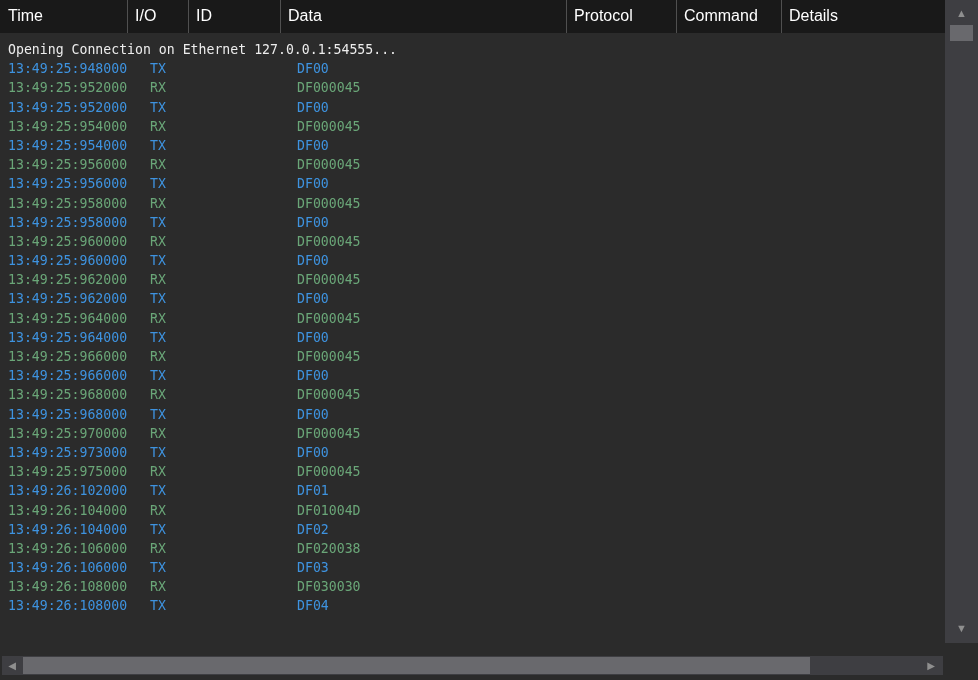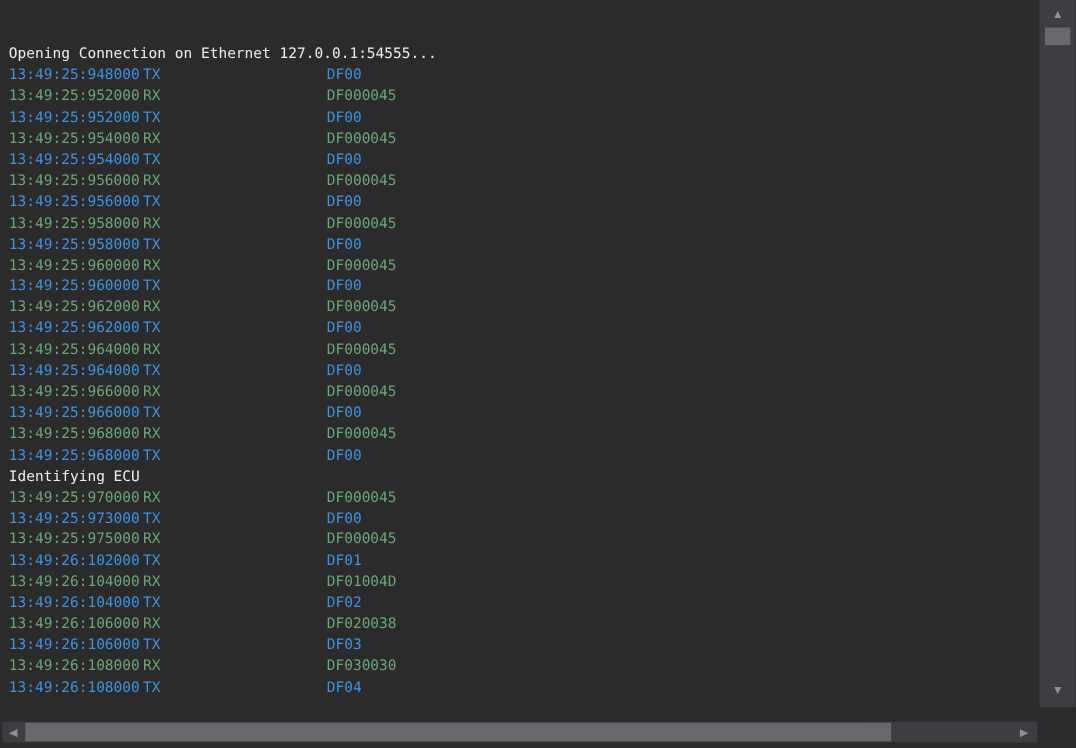--- a/index.html
+++ b/index.html
@@ -26,21 +26,21 @@
   
   .log { position:absolute; left:0; top:33px; width:784px; height:622px; padding-top:7px;
          overflow:hidden; background:var(--body_bg,#2B2B2B);
          font-family:"DejaVu Sans Mono",monospace; font-size:13.2px; }
   .row { position:relative; height:19.2px; line-height:19.2px; white-space:pre; }
   .row.info { color:var(--info_text,#EDEDED); }
   .row.tx   { color:var(--tx,#3E93E0); }
   .row.rx   { color:var(--rx,#6AA678); }
   .c-text { position:absolute; left:8px; }
   .c-time { position:absolute; left:8px;text-align:center; }
-  .c-io   { position:absolute; left:130px; }
+  .c-io   { position:absolute; left:150px; }
   .c-data { position:absolute; left:297px; }
 
   
   .vscroll { position:absolute; left:945px; top:0; width:33px; height:643px;
              background:var(--scroll_track,#3E3E42); }
   .vbtn { position:absolute; left:0; width:33px; height:20px; display:flex;
           align-items:center; justify-content:center;
           color:var(--scroll_arrow,#8F8F8F); font-size:11px; }
   .vbtn.up { top:3px; }
   .vbtn.down { bottom:5px; }
@@ -56,20 +56,29 @@
   .hbtn.left { left:0; }
   .hbtn.right { right:2px; }
   .hthumb { position:absolute; left:21px; top:1px; width:787px; height:17px;
             background:var(--scroll_thumb,#69696D); }
 </style>
 </head>
 <body>
 
 <div class="window">
 
+  <div class="header">
+    <div class="hcell w0">Time</div>
+    <div class="hcell w1">I/O</div>
+    <div class="hcell w2">ID</div>
+    <div class="hcell w3">Data</div>
+    <div class="hcell w4">Protocol</div>
+    <div class="hcell w5">Command</div>
+    <div class="hcell w6 last">Details</div>
+  </div>
 
   <div class="log">
       <div class="row info"><span class="c-text">Opening Connection on Ethernet 127.0.0.1:54555...</span></div>
       <div class="row tx"><span class="c-time">13:49:25:948000</span><span class="c-io">TX</span><span class="c-data">DF00</span></div>
       <div class="row rx"><span class="c-time">13:49:25:952000</span><span class="c-io">RX</span><span class="c-data">DF000045</span></div>
       <div class="row tx"><span class="c-time">13:49:25:952000</span><span class="c-io">TX</span><span class="c-data">DF00</span></div>
       <div class="row rx"><span class="c-time">13:49:25:954000</span><span class="c-io">RX</span><span class="c-data">DF000045</span></div>
       <div class="row tx"><span class="c-time">13:49:25:954000</span><span class="c-io">TX</span><span class="c-data">DF00</span></div>
       <div class="row rx"><span class="c-time">13:49:25:956000</span><span class="c-io">RX</span><span class="c-data">DF000045</span></div>
       <div class="row tx"><span class="c-time">13:49:25:956000</span><span class="c-io">TX</span><span class="c-data">DF00</span></div>
@@ -78,21 +87,20 @@
       <div class="row rx"><span class="c-time">13:49:25:960000</span><span class="c-io">RX</span><span class="c-data">DF000045</span></div>
       <div class="row tx"><span class="c-time">13:49:25:960000</span><span class="c-io">TX</span><span class="c-data">DF00</span></div>
       <div class="row rx"><span class="c-time">13:49:25:962000</span><span class="c-io">RX</span><span class="c-data">DF000045</span></div>
       <div class="row tx"><span class="c-time">13:49:25:962000</span><span class="c-io">TX</span><span class="c-data">DF00</span></div>
       <div class="row rx"><span class="c-time">13:49:25:964000</span><span class="c-io">RX</span><span class="c-data">DF000045</span></div>
       <div class="row tx"><span class="c-time">13:49:25:964000</span><span class="c-io">TX</span><span class="c-data">DF00</span></div>
       <div class="row rx"><span class="c-time">13:49:25:966000</span><span class="c-io">RX</span><span class="c-data">DF000045</span></div>
       <div class="row tx"><span class="c-time">13:49:25:966000</span><span class="c-io">TX</span><span class="c-data">DF00</span></div>
       <div class="row rx"><span class="c-time">13:49:25:968000</span><span class="c-io">RX</span><span class="c-data">DF000045</span></div>
       <div class="row tx"><span class="c-time">13:49:25:968000</span><span class="c-io">TX</span><span class="c-data">DF00</span></div>
-      <div class="row info"><span class="c-text">Identifying ECU</span></div>
       <div class="row rx"><span class="c-time">13:49:25:970000</span><span class="c-io">RX</span><span class="c-data">DF000045</span></div>
       <div class="row tx"><span class="c-time">13:49:25:973000</span><span class="c-io">TX</span><span class="c-data">DF00</span></div>
       <div class="row rx"><span class="c-time">13:49:25:975000</span><span class="c-io">RX</span><span class="c-data">DF000045</span></div>
       <div class="row tx"><span class="c-time">13:49:26:102000</span><span class="c-io">TX</span><span class="c-data">DF01</span></div>
       <div class="row rx"><span class="c-time">13:49:26:104000</span><span class="c-io">RX</span><span class="c-data">DF01004D</span></div>
       <div class="row tx"><span class="c-time">13:49:26:104000</span><span class="c-io">TX</span><span class="c-data">DF02</span></div>
       <div class="row rx"><span class="c-time">13:49:26:106000</span><span class="c-io">RX</span><span class="c-data">DF020038</span></div>
       <div class="row tx"><span class="c-time">13:49:26:106000</span><span class="c-io">TX</span><span class="c-data">DF03</span></div>
       <div class="row rx"><span class="c-time">13:49:26:108000</span><span class="c-io">RX</span><span class="c-data">DF030030</span></div>
       <div class="row tx"><span class="c-time">13:49:26:108000</span><span class="c-io">TX</span><span class="c-data">DF04</span></div>

